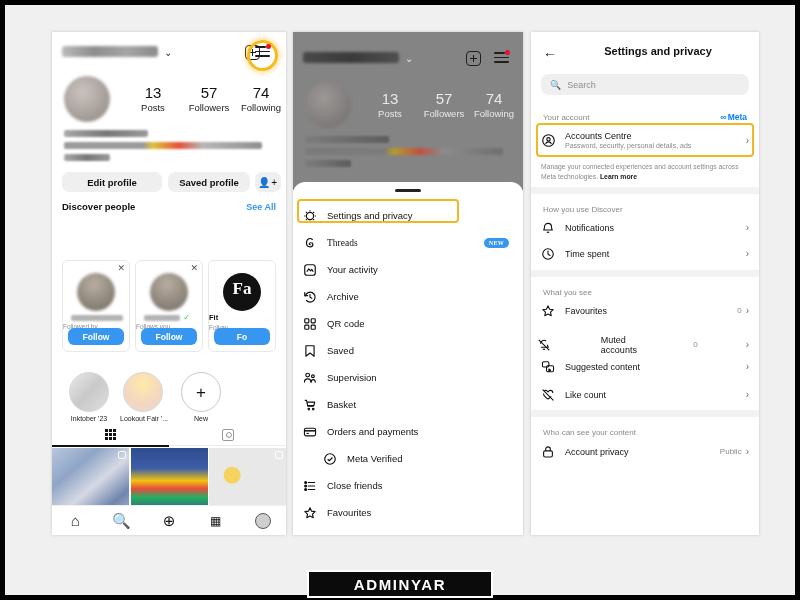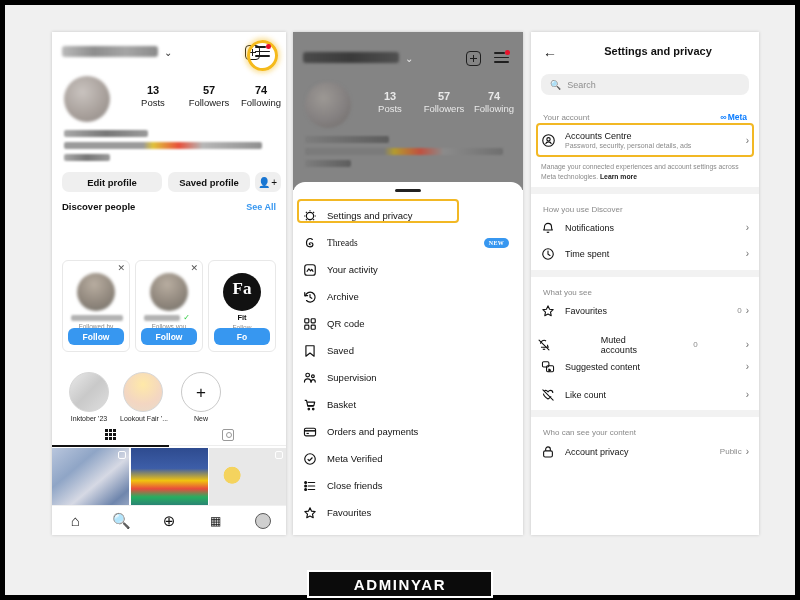--- a/index.html
+++ b/index.html
@@ -69,21 +69,21 @@
     border: 3px solid #f5ba1b; border-radius: 50%;
     box-shadow: 0 0 5px 2px rgba(245,186,27,.45);
   }
 
   .avatar-blur {
     position: absolute; border-radius: 50%;
     background: radial-gradient(circle at 40% 35%, #c9c3bf, #a9a19c 55%, #8d8783);
     filter: blur(1.4px);
   }
   .stat { position: absolute; text-align: center; width: 46px; }
-  .stat .num { font-size: 11px; font-weight: bold; color: #101010; text-align: center; }
+  .stat .num { font-size: 15px; font-weight: normal; color: #101010; text-align: center; }
   .stat .lbl { font-size: 9.5px; color: #1a1a1a; margin-top: 1px; }
 
   .bio-line {
     position: absolute; height: 7px; border-radius: 2px;
     background: linear-gradient(90deg,#a8a8a8,#777,#9a9a9a);
     filter: blur(1.3px);
   }
   .bio-line.colored {
     background: linear-gradient(90deg,#9b9b9b 0 40%, #e0c23a 45%, #e8503b 58%, #b7b7b7 70%, #8f8f8f 100%);
   }
@@ -113,21 +113,21 @@
     position: absolute; left: 50%; top: 12px; transform: translateX(-50%);
     width: 38px; height: 38px; border-radius: 50%;
     background: radial-gradient(circle at 45% 30%, #b8ada0, #8e857b 60%, #6f6f69);
     filter: blur(1.5px);
   }
   .dcard .nm {
     position: absolute; left: 8px; top: 54px; width: 52px; height: 6px; border-radius: 2px;
     background: #b3b3b3; filter: blur(1px);
   }
   .dcard .sub {
-    position: absolute; left: 0; right: 0; top: 62px; text-align: center;
+    position: absolute; left: 0; right: 0; top: 62px; text-align: left;
     font-size: 6.5px; color: #8a8a8a;
   }
   .dcard .nm2 {
     position: absolute; left: 8px; top: 71px; width: 52px; height: 6px; border-radius: 2px;
     background: #c7c7c7; filter: blur(1px);
   }
   .dcard .follow {
     position: absolute; left: 5px; right: 5px; bottom: 6px; height: 17px;
     background: #3797f0; color: #fff; border-radius: 6px;
     font-size: 8.5px; font-weight: bold; display: flex; align-items: center; justify-content: center;
@@ -519,21 +519,21 @@
           <span class="mi">
             <svg width="14" height="14" viewBox="0 0 24 24" fill="none" stroke="#111" stroke-width="2">
               <rect x="2.5" y="5.5" width="19" height="13" rx="2.5"></rect>
                 <path d="M2.5 10h19" stroke-width="2.6"></path>
                 <path d="M6 14.5h4"></path>
             </svg>
           </span>
           <span class="mlabel">Orders and payments</span>
         </div>
 
-        <div class="mrow" style="top:263px;">
+        <div class="mrow" style="top:263px;margin-left:20px;">
           <span class="mi">
             <svg width="14" height="14" viewBox="0 0 24 24" fill="none" stroke="#111" stroke-width="2" stroke-linejoin="round">
               <circle cx="12" cy="12" r="9"></circle>
                 <path d="M8 12.2l2.8 2.8L16.2 9.4"></path>
             </svg>
           </span>
           <span class="mlabel">Meta Verified</span>
         </div>
 
         <div class="mrow" style="top:290px;">

